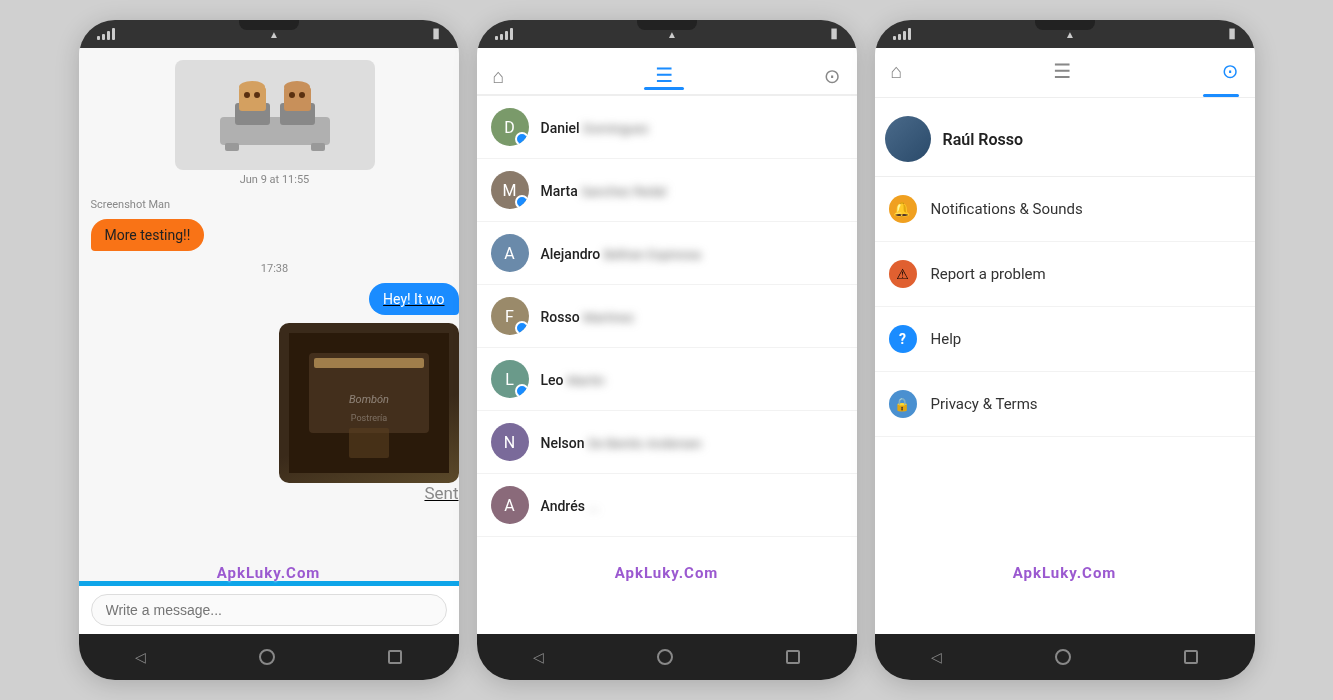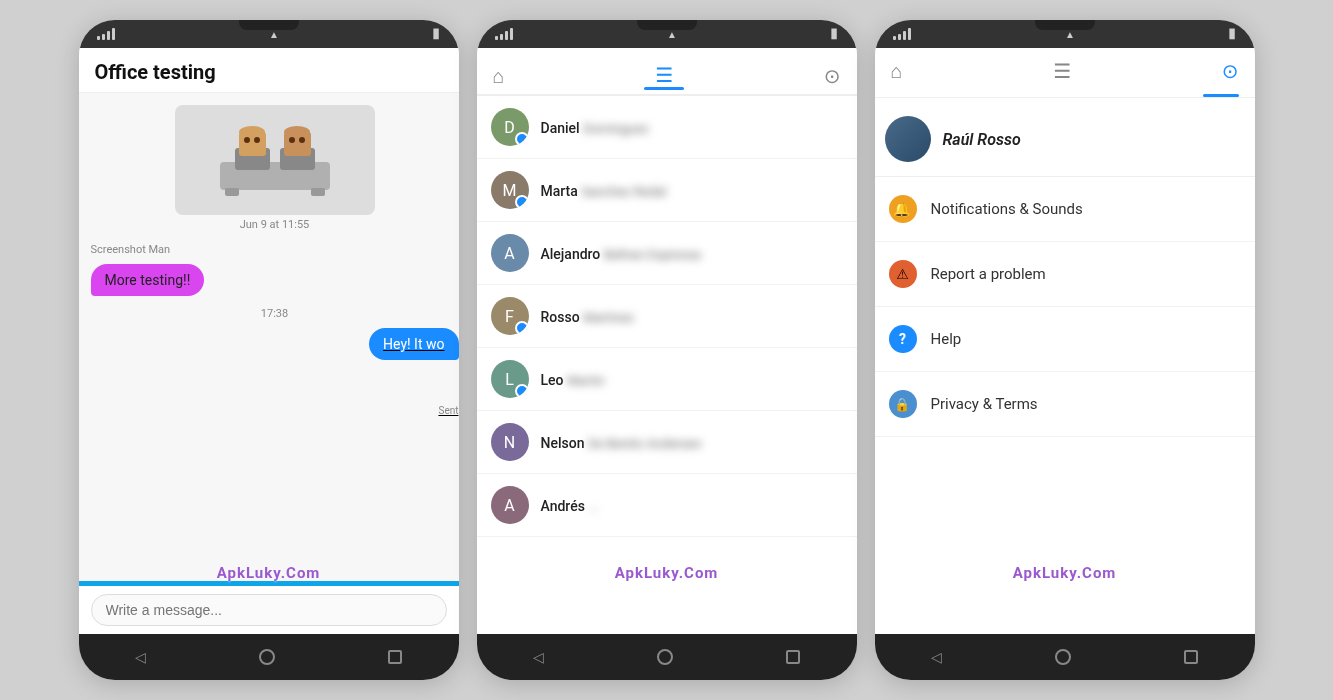--- a/index.html
+++ b/index.html
@@ -122,21 +122,21 @@
       color: #888;
       margin-top: 3px;
     }
     .msg-sender {
       font-size: 11px;
       color: #888;
       align-self: flex-start;
       margin-top: 4px;
     }
     .msg-bubble-left {
-      background: #d946ef;
+      background: #f97316;
       border-radius: 16px 16px 16px 4px;
       padding: 8px 14px;
       font-size: 14px;
       color: #222;
       align-self: flex-start;
       max-width: 70%;
     }
     .msg-bubble-right {
       background: #1a8cff;
       border-radius: 16px 16px 4px 16px;
@@ -168,24 +168,23 @@
     }
     .msg-photo-inner {
       width: 100%;
       height: 100%;
       background: linear-gradient(160deg, #3a2a1a 60%, #5c4a2a 100%);
       display: flex;
       align-items: center;
       justify-content: center;
     }
     .msg-sent {
-      font-size: 10px;
+      font-size: 17px;
       color: #888;
       align-self: flex-end;
-      margin-top: 37px;
     }
     .chat-input-bar {
       background: #fff;
       border-top: 5px solid #0ea5e9;
       padding: 8px 12px;
       display: flex;
       align-items: center;
     }
     .chat-input {
       flex: 1;
@@ -303,21 +302,20 @@
       flex: 1;
       overflow-y: auto;
       background: #fff;
     }
     .menu-profile {
       display: flex;
       align-items: center;
       padding: 18px 14px 14px 10px;
       gap: 12px;
       border-bottom: 1px solid #eee;
-      font-style: italic;
     }
     .profile-avatar {
       width: 46px;
       height: 46px;
       border-radius: 50%;
       background: linear-gradient(135deg, #4a6a8a, #2a4a6a);
       flex-shrink: 0;
     }
     .profile-name {
       font-size: 16px;
@@ -387,23 +385,20 @@
       <div class="bar" style="height:6px"></div>
       <div class="bar" style="height:9px"></div>
       <div class="bar" style="height:12px"></div>
     </div>
     <div class="wifi">▲</div>
     <div class="battery">▊</div>
   </div>
 
   <div class="phone-screen">
 
-    <div class="chat-header">
-      <div class="chat-title">Office testing</div>
-    </div>
 
     <div class="chat-messages">
 
       <div class="msg-center">
         <div class="msg-image-area">
 
           <svg viewBox="0 0 140 80" class="toaster-svg">
 
             <rect x="15" y="42" width="110" height="28" rx="4" fill="#b0b0b0"></rect>
 
@@ -435,20 +430,33 @@
 
       <div class="msg-center">
         <div class="msg-time">17:38</div>
       </div>
 
       <div class="msg-row-right">
         <div class="msg-bubble-right">Hey! It wo</div>
       </div>
 
       <div class="msg-row-right">
+        <div class="msg-photo">
+          <div class="msg-photo-inner">
+
+            <svg width="160" height="140" viewBox="0 0 160 140">
+              <rect width="160" height="140" fill="#2a1a0a"></rect>
+              <rect x="20" y="20" width="120" height="80" rx="4" fill="#4a3520" opacity="0.8"></rect>
+              <rect x="25" y="25" width="110" height="10" rx="2" fill="#c8a060" opacity="0.7"></rect>
+              <text x="80" y="70" text-anchor="middle" fill="rgba(255,255,255,0.4)" font-size="11" font-style="italic">Bombón</text>
+              <text x="80" y="88" text-anchor="middle" fill="rgba(255,255,255,0.3)" font-size="9">Postrería</text>
+              <rect x="60" y="95" width="40" height="30" rx="2" fill="#5a4020" opacity="0.6"></rect>
+            </svg>
+          </div>
+        </div>
         <div class="msg-sent">Sent</div>
       </div>
     </div>
 
     <div class="chat-input-bar">
       <input class="chat-input" type="text" readonly="" placeholder="Write a message..." style="">
     </div>
 
     <div class="watermark">ApkLuky.Com</div>
   </div>

